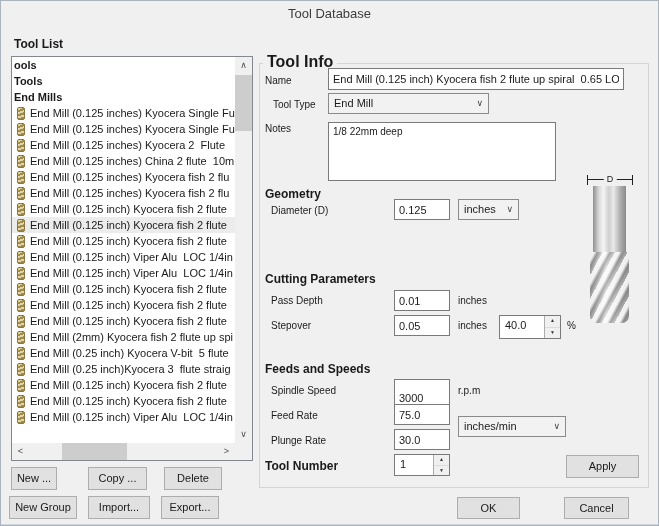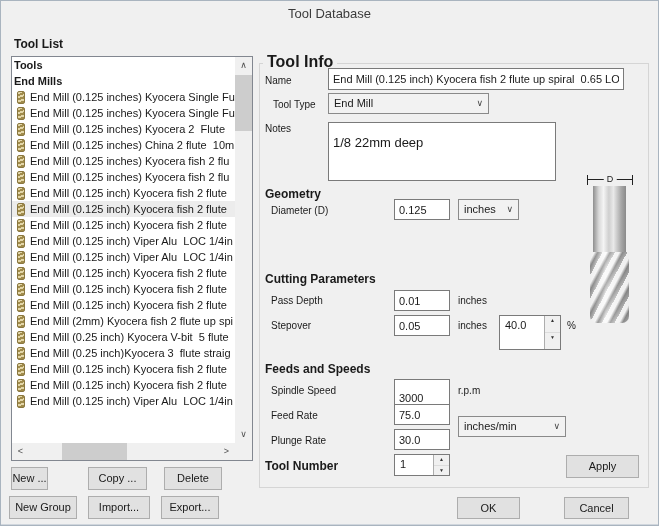--- a/index.html
+++ b/index.html
@@ -36,22 +36,22 @@
   .btn{position:absolute;background:#e1e1e1;border:1px solid #adadad;font-size:11px;
     text-align:center;height:23px;line-height:21px;box-sizing:border-box;cursor:default;}
   
   .groupbox{position:absolute;left:258px;top:62px;width:390px;height:425px;
     border:1px solid #d5d5d5;box-sizing:border-box;}
   .gb-title{position:absolute;left:262px;top:54px;background:#f0f0f0;padding:0 4px;
     font-size:16px;font-weight:bold;line-height:14px;}
   
   .tinput{position:absolute;background:#fff;border:1px solid #7a7a7a;font-size:11px;
     padding:0 4px;box-sizing:border-box;font-family:"Liberation Sans",sans-serif;color:#1a1a1a;}
-  .tarea{position:absolute;background:#fff;border:1px solid #7a7a7a;font-size:13px;
-    padding:12px 4px;box-sizing:border-box;}
+  .tarea{position:absolute;background:#fff;border:1px solid #7a7a7a;font-size:10px;
+    padding:3px 4px;box-sizing:border-box;}
   .combo{position:absolute;background:#f2f2f2;border:1px solid #8a8a8a;font-size:11px;
     box-sizing:border-box;padding:0 18px 0 5px;line-height:19px;white-space:nowrap;overflow:hidden;}
   .combo .chev{position:absolute;right:5px;top:0;font-size:9px;color:#444;line-height:19px;}
   .spin{position:absolute;background:#fff;border:1px solid #7a7a7a;box-sizing:border-box;
     font-size:11px;line-height:19px;padding-left:5px;}
   .spin .btns{position:absolute;right:0;top:0;bottom:0;width:15px;background:#f0f0f0;
     border-left:1px solid #adadad;display:flex;flex-direction:column;}
   .spin .sb{flex:1;font-size:5px;line-height:9px;text-align:center;color:#333;
     border-bottom:1px solid #dcdcdc;}
   .spin .sb:last-child{border-bottom:none;}
@@ -72,20 +72,21 @@
 </head>
 <body>
 
 <div class="dialog">
   <div class="titlebar">Tool Database</div>
 
   <div class="blabel" style="left:13px;top:36px;">Tool List</div>
 
   <div class="listbox">
     <div class="list-content">
+        <div class="lrow group">ools</div>
         <div class="lrow group">Tools</div>
         <div class="lrow group">End Mills</div>
         <div class="lrow item"><span class="bit"></span><span>End Mill (0.125 inches) Kyocera Single Fu</span></div>
         <div class="lrow item"><span class="bit"></span><span>End Mill (0.125 inches) Kyocera Single Fu</span></div>
         <div class="lrow item"><span class="bit"></span><span>End Mill (0.125 inches) Kyocera 2  Flute</span></div>
         <div class="lrow item"><span class="bit"></span><span>End Mill (0.125 inches) China 2 flute  10m</span></div>
         <div class="lrow item"><span class="bit"></span><span>End Mill (0.125 inches) Kyocera fish 2 flu</span></div>
         <div class="lrow item"><span class="bit"></span><span>End Mill (0.125 inches) Kyocera fish 2 flu</span></div>
         <div class="lrow item"><span class="bit"></span><span>End Mill (0.125 inch) Kyocera fish 2 flute</span></div>
         <div class="lrow item sel"><span class="bit"></span><span>End Mill (0.125 inch) Kyocera fish 2 flute</span></div>
@@ -108,21 +109,21 @@
       <div class="sb-arrow" style="bottom:0;left:0;">∨</div>
     </div>
     <div class="hscroll">
       <div class="sb-arrow" style="left:0;top:0;">&lt;</div>
       <div class="hthumb"></div>
       <div class="sb-arrow" style="right:0;top:0;">&gt;</div>
     </div>
     <div class="corner"></div>
   </div>
 
-  <div class="btn" style="left:10px;top:466px;width:37px;">New ...</div>
+  <div class="btn" style="left:10px;top:466px;width:46px;">New ...</div>
   <div class="btn" style="left:87px;top:466px;width:59px;">Copy ...</div>
   <div class="btn" style="left:163px;top:466px;width:58px;">Delete</div>
   <div class="btn" style="left:8px;top:495px;width:68px;">New Group</div>
   <div class="btn" style="left:87px;top:495px;width:62px;">Import...</div>
   <div class="btn" style="left:160px;top:495px;width:58px;">Export...</div>
 
   <div class="groupbox"></div>
   <div class="gb-title">Tool Info</div>
 
   <div class="label" style="left:264px;top:74px;">Name</div>
@@ -155,21 +156,21 @@
   </div>
 
   <div class="blabel" style="left:264px;top:271px;">Cutting Parameters</div>
   <div class="label" style="left:270px;top:294px;">Pass Depth</div>
   <input class="tinput" style="left: 393px; top: 289px; width: 56px; height: 21px;" value="0.01">
   <div class="label" style="left:457px;top:294px;">inches</div>
 
   <div class="label" style="left:270px;top:319px;">Stepover</div>
   <input class="tinput" style="left: 393px; top: 314px; width: 56px; height: 21px;" value="0.05">
   <div class="label" style="left:457px;top:319px;">inches</div>
-  <div class="spin" style="left:498px;top:314px;width:62px;height:35px;">
+  <div class="spin" style="left:498px;top:314px;width:62px;height:24px;">
     <span>40.0</span>
     <span class="btns">
       <span class="sb">▲</span>
       <span class="sb">▼</span>
     </span>
   </div>
   <div class="label" style="left:566px;top:319px;">%</div>
 
   <div class="blabel" style="left:264px;top:361px;">Feeds and Speeds</div>
   <div class="label" style="left:270px;top:384px;">Spindle Speed</div>

